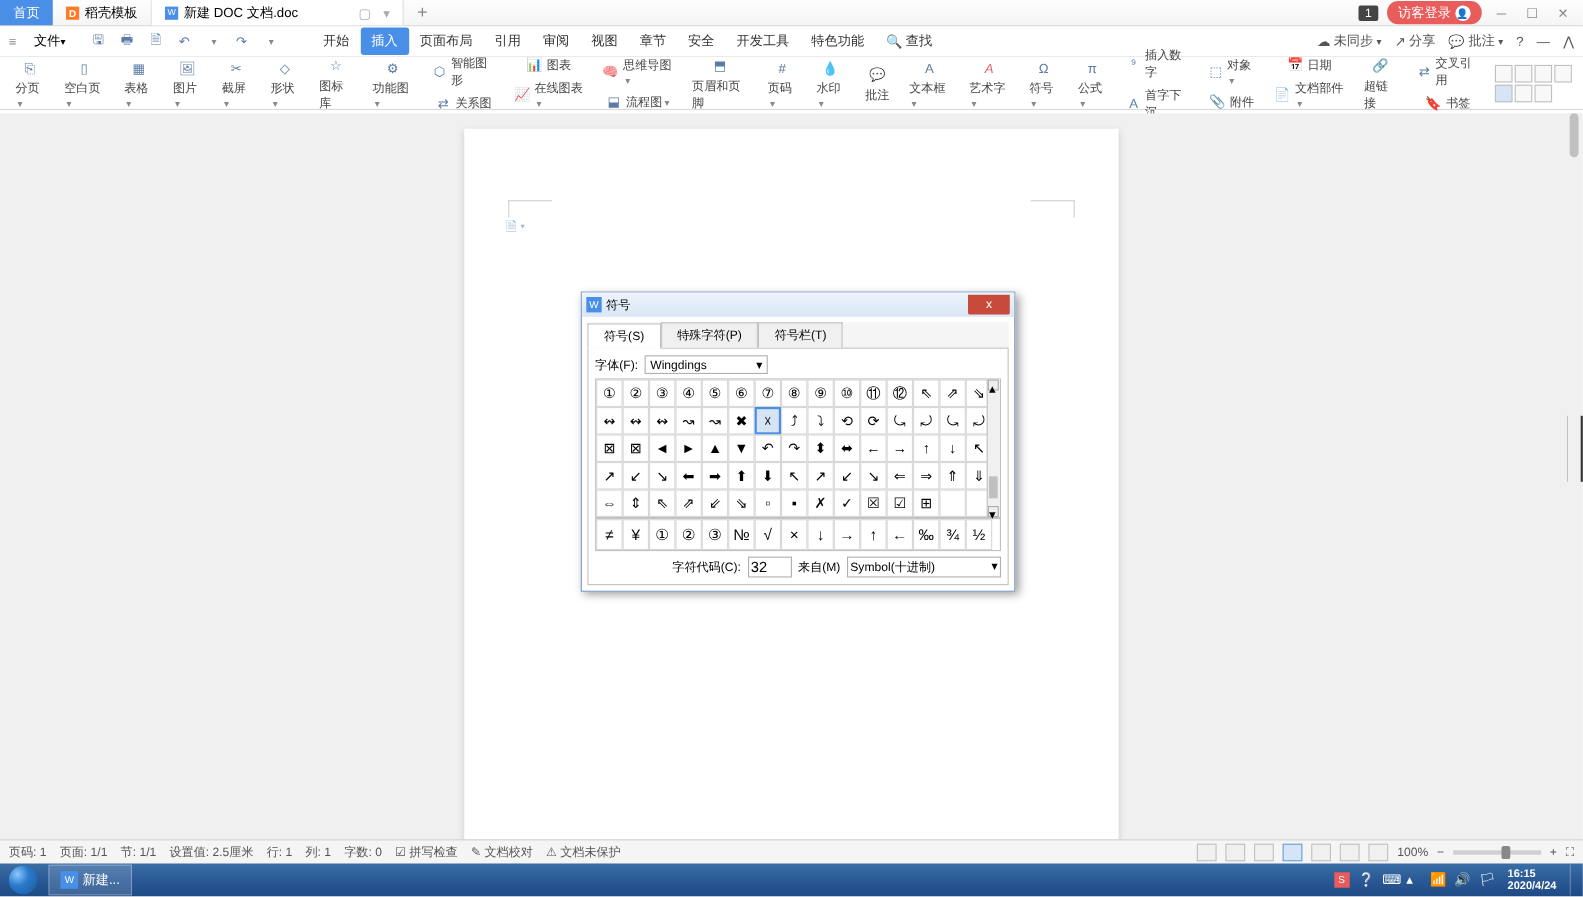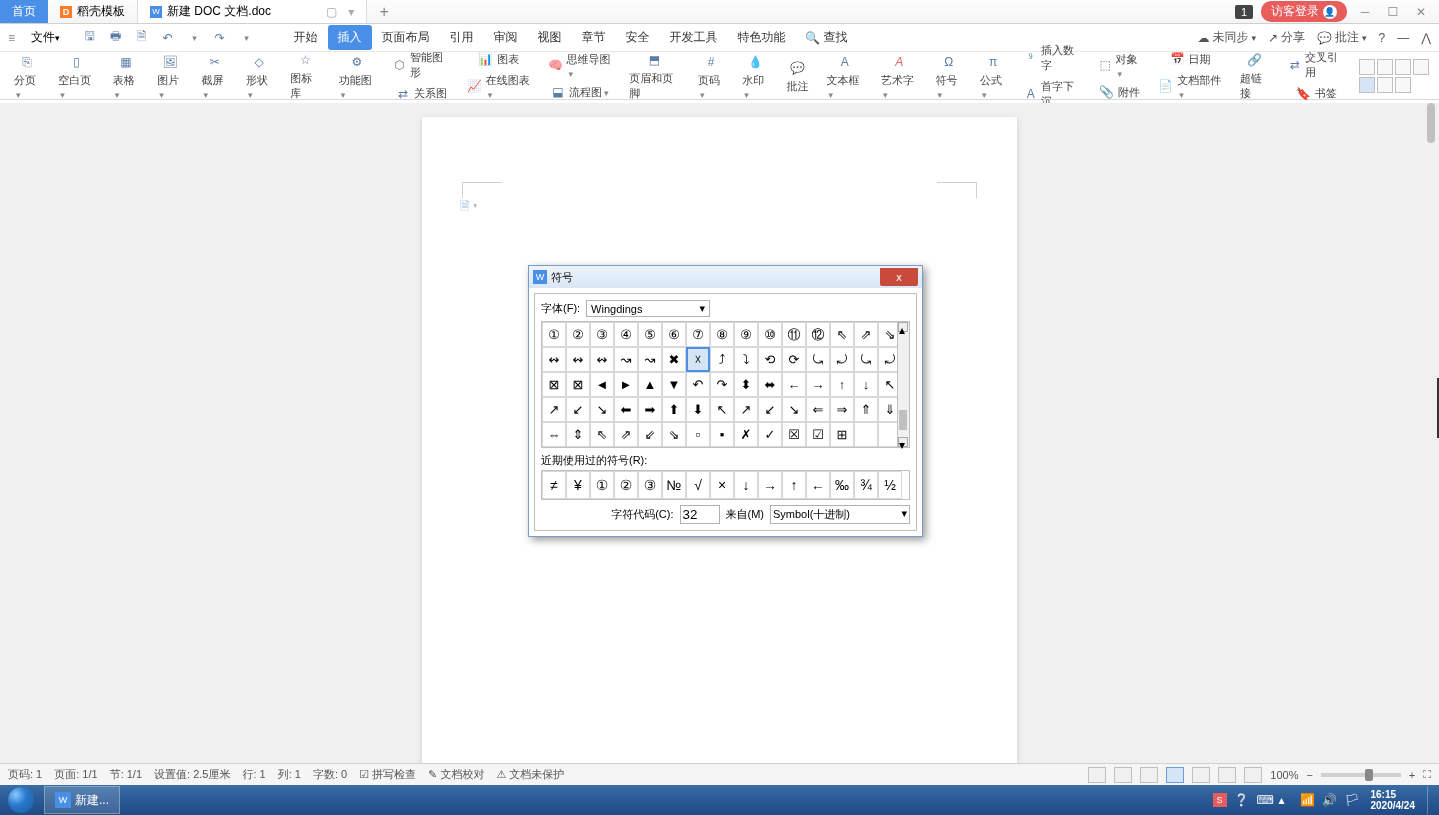--- a/index.html
+++ b/index.html
@@ -53,21 +53,21 @@
 
 .dialog { position:absolute; left:528px; top:265px; width:395px; background:#fff; border:1px solid #7a9ac9; box-shadow:3px 3px 8px rgba(0,0,0,.4);}
 .dlg-title { height:22px; background:linear-gradient(#eef4fb,#d9e6f5); display:flex; align-items:center; padding:0 4px; font-size:11px; gap:4px;}
 .dlg-close { margin-left:auto; width:38px; height:18px; background:#c84a3a; color:#fff; display:flex; align-items:center; justify-content:center; cursor:pointer; border-radius:0 0 2px 2px;}
 .dlg-body { padding:5px;}
 .dlg-tabs { display:flex; background:#f5f5f5;}
 .dlg-tab { padding:3px 14px; border:1px solid #c0c0c0; background:#f0f0f0; cursor:pointer; font-size:11px; border-bottom:none;}
 .dlg-tab.active { background:#fff; border-bottom:1px solid #fff; position:relative; top:1px;}
 .dlg-tab-content { border:1px solid #c0c0c0; border-top:1px solid #c0c0c0; padding:6px;}
 .font-row { display:flex; align-items:center; gap:6px; font-size:11px; margin-bottom:4px;}
-.font-select { border:1px solid #b0b0b0; padding:1px 4px; width:124px; background:#fff; display:flex; justify-content:space-between; align-items:center;}
+.font-select { border:1px solid #b0b0b0; padding:1px 4px; width:112px; background:#fff; display:flex; justify-content:space-between; align-items:center;}
 .symbol-grid-wrap { border:1px solid #c0c0c0; position:relative; }
 .symbol-grid { display:grid; grid-template-columns: repeat(15, 24px); grid-auto-rows:25px;}
 .sym-cell { border:0.5px solid #d8d8d8; display:flex; align-items:center; justify-content:center; font-size:13px; cursor:pointer; font-family: Arial, sans-serif;}
 .sym-cell.highlight { background:#d6e5f5; border:2px solid #4a8fe7;}
 .grid-scroll { position:absolute; right:0; top:0; width:12px; bottom:0; background:#f0f0f0; border-left:1px solid #c0c0c0;}
 .recent-label { font-size:11px; margin:5px 0 2px;}
 .recent-grid { display:grid; grid-template-columns: repeat(15, 24px); grid-auto-rows:28px; border:1px solid #c0c0c0;}
 .recent-cell { border:0.5px solid #d8d8d8; display:flex; align-items:center; justify-content:center; font-size:14px; cursor:pointer;}
 .code-row { display:flex; align-items:center; gap:6px; font-size:11px; margin-top:5px; justify-content:flex-end;}
 .code-input { border:1px solid #b0b0b0; width:40px; padding:1px 2px;}
@@ -343,20 +343,25 @@
     <div class="vscroll-thumb"></div>
   </div>
 
 <div class="dialog">
   <div class="dlg-title">
     <span style="width:14px;height:14px;background:#4a8fe7;color:#fff;font-size:9px;display:flex;align-items:center;justify-content:center;">W</span>
     <span>符号</span>
     <span class="dlg-close">x</span>
   </div>
   <div class="dlg-body">
+    <div class="dlg-tabs">
+      <div class="dlg-tab active">符号(S)</div>
+      <div class="dlg-tab">特殊字符(P)</div>
+      <div class="dlg-tab">符号栏(T)</div>
+    </div>
     <div class="dlg-tab-content">
       <div class="font-row">
         <span>字体(F):</span>
         <div class="font-select">
           <span>Wingdings</span>
             <span>▾</span>
         </div>
       </div>
       <div class="symbol-grid-wrap">
         <div class="symbol-grid" id="sym-grid">
@@ -435,21 +440,20 @@
             <div class="sym-cell">⊞</div>
             <div class="sym-cell"></div>
             <div class="sym-cell"></div>
           </div>
         <div class="grid-scroll">
           <div style="position:absolute;top:0;width:10px;height:10px;border:1px solid #aaa;background:#eee;">▴</div>
           <div style="position:absolute;top:88px;width:8px;left:1px;height:20px;background:#c0c0c0;"></div>
           <div style="position:absolute;bottom:0;width:10px;height:10px;border:1px solid #aaa;background:#eee;">▾</div>
         </div>
       </div>
-      <div class="recent-label">近期使用过的符号(R):</div>
       <div class="recent-grid" id="recent-grid">
           <div class="recent-cell">≠</div>
           <div class="recent-cell">¥</div>
           <div class="recent-cell">①</div>
           <div class="recent-cell">②</div>
           <div class="recent-cell">③</div>
           <div class="recent-cell">№</div>
           <div class="recent-cell">√</div>
           <div class="recent-cell">×</div>
           <div class="recent-cell">↓</div>

